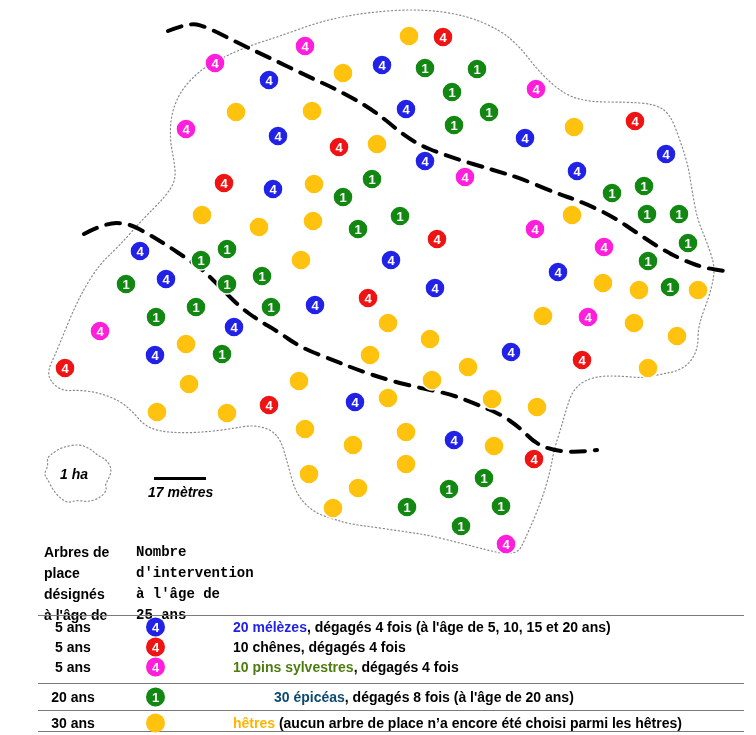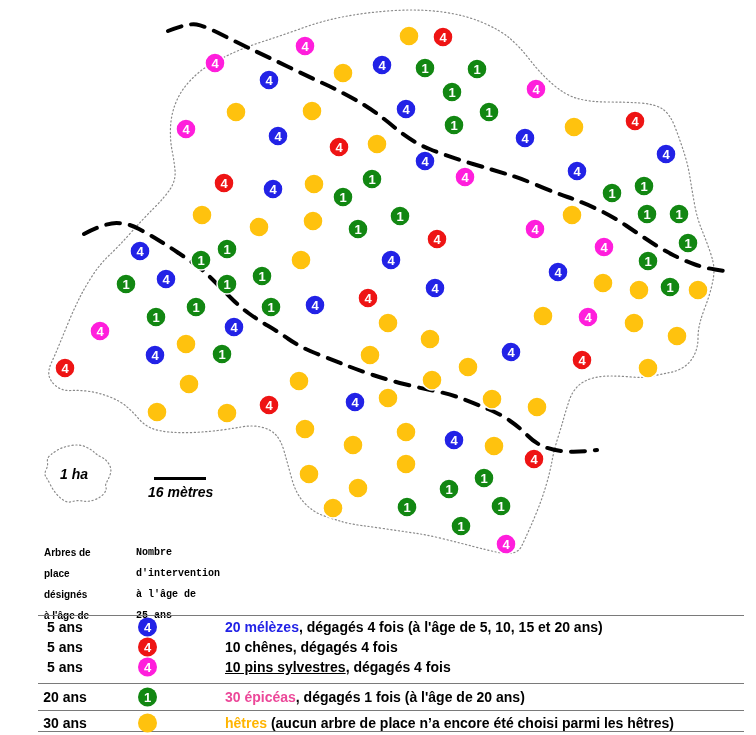--- a/index.html
+++ b/index.html
@@ -6,25 +6,25 @@
   .stage{
     position:relative;width:756px;height:735px;background:#ffffff;overflow:hidden;
     font-family:"Liberation Sans",sans-serif;font-weight:bold;color:#000;
   }
   #map-svg{position:absolute;left:0;top:0;}
   .map-label{position:absolute;font-size:14px;font-weight:bold;white-space:nowrap;font-style:italic;}
   #one-ha-label{left:60px;top:466px;}
   #scale-bar{position:absolute;left:154px;top:477px;width:52px;height:3px;background:#000;}
   #scale-label{left:148px;top:484px;}
   .legend{position:absolute;left:0;top:540px;width:756px;height:195px;}
-  .lhead{position:absolute;top:2px;font-size:10px;line-height:21px;white-space:pre-line;}
+  .lhead{position:absolute;top:2px;font-size:14px;line-height:21px;white-space:pre-line;}
   #lhead1{left:44px;}
   #lhead2{left:136px;font-family:Liberation Mono, monospace;}
   .sep{position:absolute;left:38px;width:706px;height:0;border-top:1.5px solid #7a7a7a;}
-  .lrow{position:absolute;left:0;width:608px;height:20px;}
+  .lrow{position:absolute;left:8px;width:608px;height:20px;}
   .lrow .age{position:absolute;left:30px;width:70px;top:50%;transform:translateY(-50%);
     text-align:center;font-size:14px;}
   .lrow .badge{position:absolute;left:138px;top:50%;transform:translateY(-50%);
     width:19px;height:19px;border-radius:50%;display:flex;align-items:center;justify-content:center;
     color:#fff;font-size:13px;line-height:1;}
   .lrow .desc{position:absolute;left:225px;top:50%;transform:translateY(-50%);
     font-size:14px;white-space:nowrap;}
   .marker-num{font-family:"Liberation Sans",sans-serif;font-weight:bold;font-size:13px;fill:#fff;}
 </style>
 </head>
@@ -435,21 +435,21 @@
         <circle cx="358" cy="488" r="10" fill="#FFC20E" stroke="#ffffff" stroke-width="1.4"></circle>
       </g>
       <g>
         <circle cx="333" cy="508" r="10" fill="#FFC20E" stroke="#ffffff" stroke-width="1.4"></circle>
       </g>
     </svg>
 
   <div class="map-label" id="one-ha-label">1 ha</div>
 
   <div id="scale-bar"></div>
-  <div class="map-label" id="scale-label">16 mètres</div>
+  <div class="map-label" id="scale-label">17 mètres</div>
 
   <div class="legend">
     <div class="lhead" id="lhead1">Arbres de
 place
 désignés
 à l'âge de</div>
     <div class="lhead" id="lhead2">Nombre
 d'intervention
 à l'âge de
 25 ans</div>
@@ -470,28 +470,28 @@
           <span class="badge" style="background: rgb(238, 20, 20);">
             <span>4</span>
           </span>
           <span class="desc"><span style="color: rgb(0, 0, 0); text-align: center;">10 chênes</span><span>, dégagés 4 fois</span></span>
         </div>
         <div class="lrow" style="top: 117px;">
           <span class="age">5 ans</span>
           <span class="badge" style="background: rgb(255, 30, 220);">
             <span>4</span>
           </span>
-          <span class="desc"><span style="color: #000000; text-decoration: underline;">10 pins sylvestres</span><span>, dégagés 4 fois</span></span>
+          <span class="desc"><span style="color: #4d7c0f;">10 pins sylvestres</span><span>, dégagés 4 fois</span></span>
         </div>
         <div class="lrow" style="top: 147px;">
           <span class="age">20 ans</span>
           <span class="badge" style="background: rgb(18, 135, 18);">
             <span>1</span>
           </span>
-          <span class="desc"><span style="color: #ec4899;">30 épicéas</span><span>, dégagés 1 fois (à l'âge de 20 ans)</span></span>
+          <span class="desc"><span style="color: #0c4a6e; margin-left: 41px;">30 épicéas</span><span>, dégagés 8 fois (à l'âge de 20 ans)</span></span>
         </div>
         <div class="lrow" style="top: 173px; padding-left: 48px;">
           <span class="age">30 ans</span>
           <span class="badge" style="background: rgb(255, 194, 14);"></span>
           <span class="desc"><span style="color: rgb(255, 180, 0);">hêtres</span><span> (aucun arbre de place n’a encore été choisi parmi les hêtres)</span></span>
         </div>
       </div>
   </div>
 
 </div>

